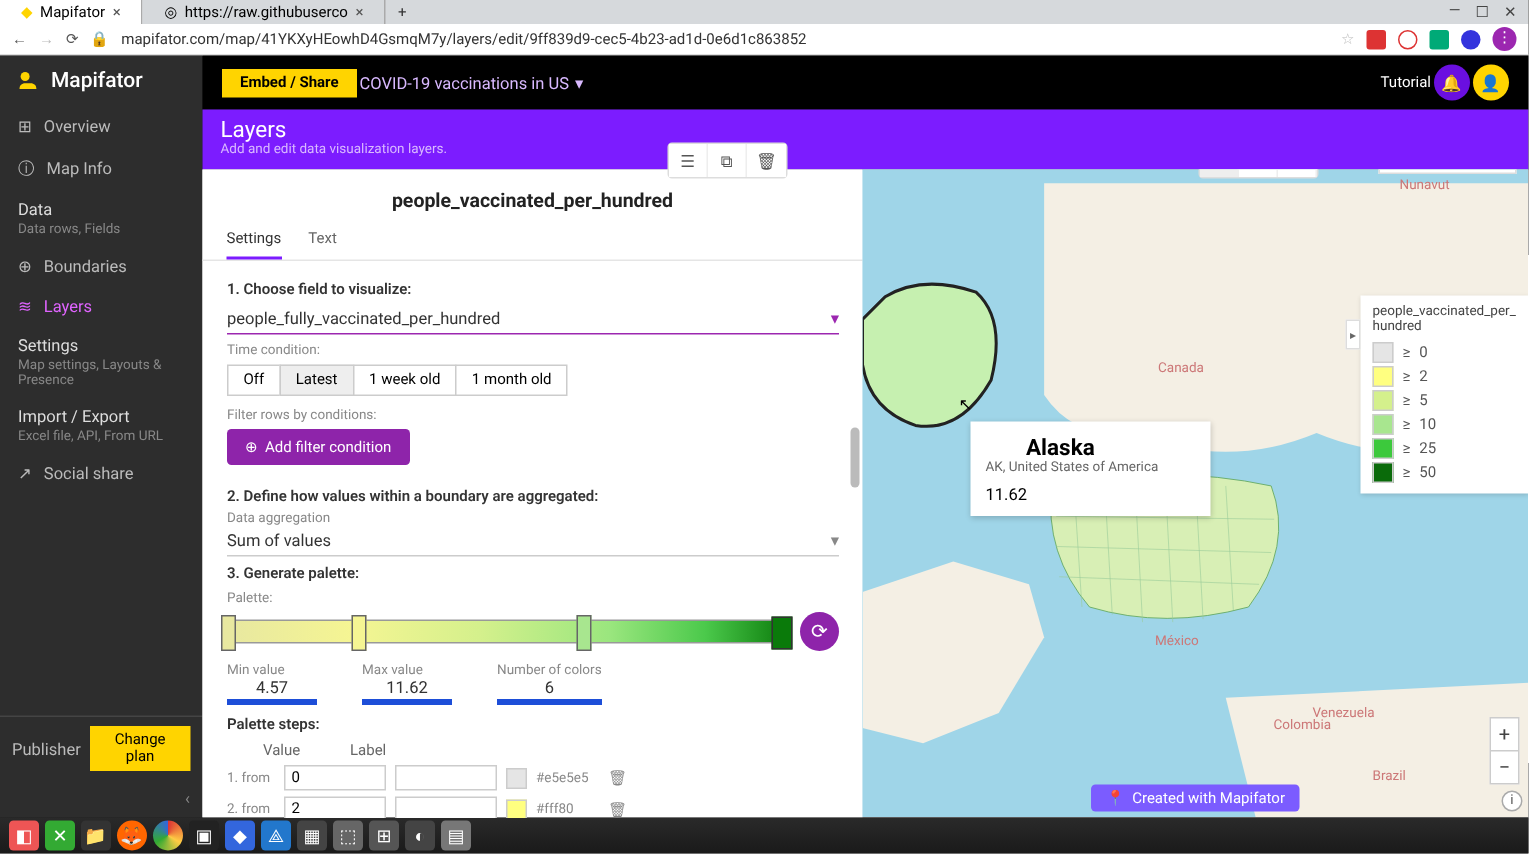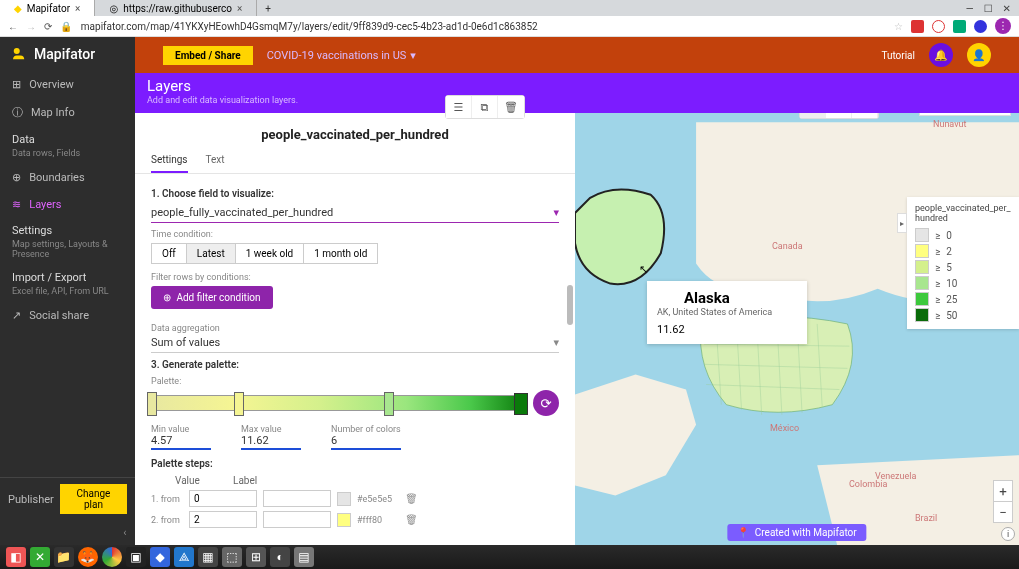--- a/index.html
+++ b/index.html
@@ -27,21 +27,21 @@
 .side-item.active { color: #e064ff; }
 .side-section { padding: 6px 12px 2px; color: #ddd; }
 .side-sub { padding: 0 12px 6px; font-size: 9px; color: #888; }
 .side-spacer { flex: 1; }
 .side-footer { display: flex; align-items: center; padding: 6px 8px; gap: 6px; border-top: 1px solid #444; }
 .change-plan { background: #ffd400; color: #000; border: none; padding: 4px 8px; font-size: 10px; cursor: pointer; }
 .collapse-btn { width: 20px; text-align: center; padding: 6px 0; cursor: pointer; color: #888; margin-left: auto; }
 
 
 .main { flex: 1; display: flex; flex-direction: column; min-width: 0; }
-.purple-header { background: #c2410c; color: #fff; padding: 6px 28px; display: flex; align-items: center; gap: 14px; font-size: 11px; }
+.purple-header { background: #000000; color: #fff; padding: 6px 13px; display: flex; align-items: center; gap: 2px; font-size: 11px; }
 .embed-btn { background: #ffd400; color: #000; border: none; padding: 4px 12px; font-weight: bold; cursor: pointer; font-size: 10px; }
 .covid-link { color: #d9b9ff; display: flex; align-items: center; gap: 4px; }
 .header-spacer { flex: 1; }
 .tutorial { color: #fff; font-size: 10px; }
 .bell { width: 24px; height: 24px; background: #6a0fe0; border-radius: 50%; display: flex; align-items: center; justify-content: center; }
 .avatar { width: 24px; height: 24px; background: #ffd400; border-radius: 50%; display: flex; align-items: center; justify-content: center; color: #7c1cff; }
 .layers-header { background: #7c1cff; color: #fff; padding: 4px 12px 8px; }
 .layers-title { font-size: 15px; font-weight: 400; }
 .layers-sub { font-size: 9px; color: #d9b9ff; }
 
@@ -69,21 +69,21 @@
 .time-btns button.active { background: #eee; }
 .add-filter-btn { background: #8e24aa; color: #fff; border: none; padding: 6px 12px; border-radius: 3px; font-size: 10px; cursor: pointer; display: inline-flex; align-items: center; gap: 5px; margin: 4px 0 10px; }
 .palette-label { font-size: 9px; color: #888; margin-top: 6px; }
 .palette-row { display: flex; align-items: center; gap: 6px; margin: 4px 0 8px; }
 .gradient-bar { flex: 1; height: 16px; border: 1px solid #999; position: relative; background: linear-gradient(90deg, #e8e8a0 0%, #f5f593 22%, #d4f08c 45%, #9ae67e 68%, #4bc94b 85%, #0a7a0a 100%); }
 .gradient-handle { position: absolute; top: -4px; width: 10px; height: 24px; background: #fff; border: 1px solid #666; cursor: pointer; }
 .gradient-end { position:absolute; right:-2px; top:-3px; width:14px; height:22px; background:#0a7a0a; border:1px solid #333; }
 .refresh-palette { width: 26px; height: 26px; border-radius: 50%; background: #8e24aa; color: #fff; border: none; display: flex; align-items: center; justify-content: center; cursor: pointer; }
 .mini-cols { display: flex; gap: 30px; margin-bottom: 8px; }
 .mini-col { font-size: 9px; color: #888; }
-.mini-col .val { color: #333; font-size: 11px; border-bottom: 2px solid #1d4ed8; min-width: 60px; padding-bottom: 1px; }
+.mini-col .val { color: #333; font-size: 11px; border-bottom: 4px solid #1d4ed8; min-width: 60px; padding-bottom: 1px; text-align: center; }
 .steps-table { font-size: 10px; }
 .steps-table .hdr { display: flex; gap: 8px; padding: 2px 0; color: #666; }
 .steps-table .hdr span:first-child { margin-left: 24px; width: 50px; }
 .step-row { display: flex; align-items: center; gap: 6px; padding: 2px 0; }
 .step-row .idx { width: 32px; color: #888; font-size: 9px; }
 .step-row input[type=text] { width: 68px; border: 1px solid #ccc; padding: 2px 4px; font-size: 10px; }
 .swatch { width: 14px; height: 14px; border: 1px solid #ccc; display:inline-block; }
 .hex { color: #888; font-size: 9px; width: 42px; }
 .trash { color: #888; cursor: pointer; }
 .scroll-thumb { position:absolute; right:2px; top:172px; width:6px; height:40px; background:#bbb; border-radius:3px; }
@@ -238,20 +238,21 @@
             <button>Off</button>
             <button class="active">Latest</button>
             <button>1 week old</button>
             <button>1 month old</button>
           </div>
           <div class="field-label grey">Filter rows by conditions:</div>
           <button class="add-filter-btn">
               <span>⊕</span>
               <span>Add filter condition</span>
             </button>
+          <div class="step-label">2. Define how values within a boundary are aggregated:</div>
           <div class="field-label grey">Data aggregation</div>
           <div class="select-box grey">
             <span>Sum of values</span>
             <span style="color:#888">▾</span>
           </div>
           <div class="step-label">3. Generate palette:</div>
           <div class="palette-label">Palette:</div>
           <div class="palette-row">
             <div class="gradient-bar">
               <div class="gradient-handle" style="left:-5px;background:#e8e8a0"></div>

